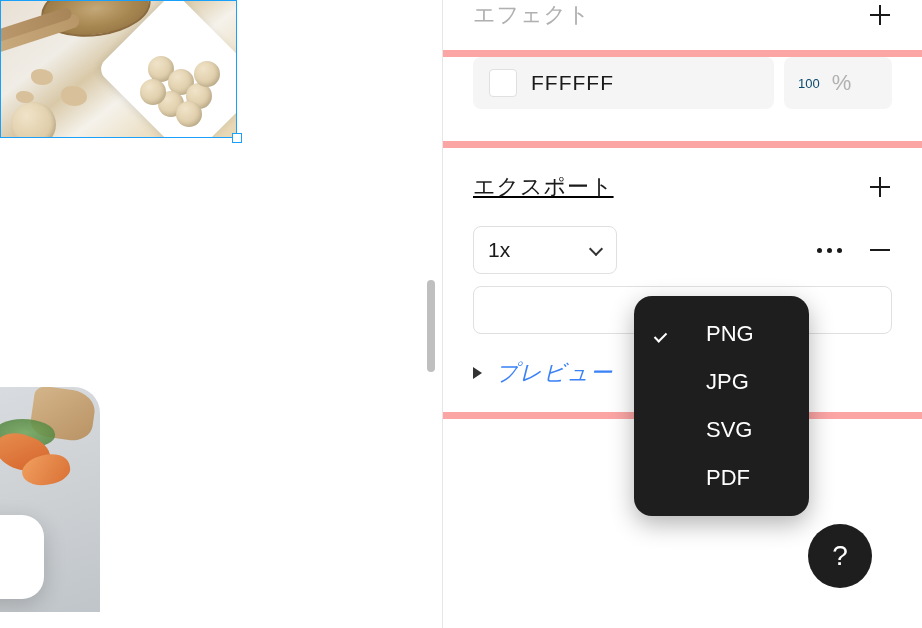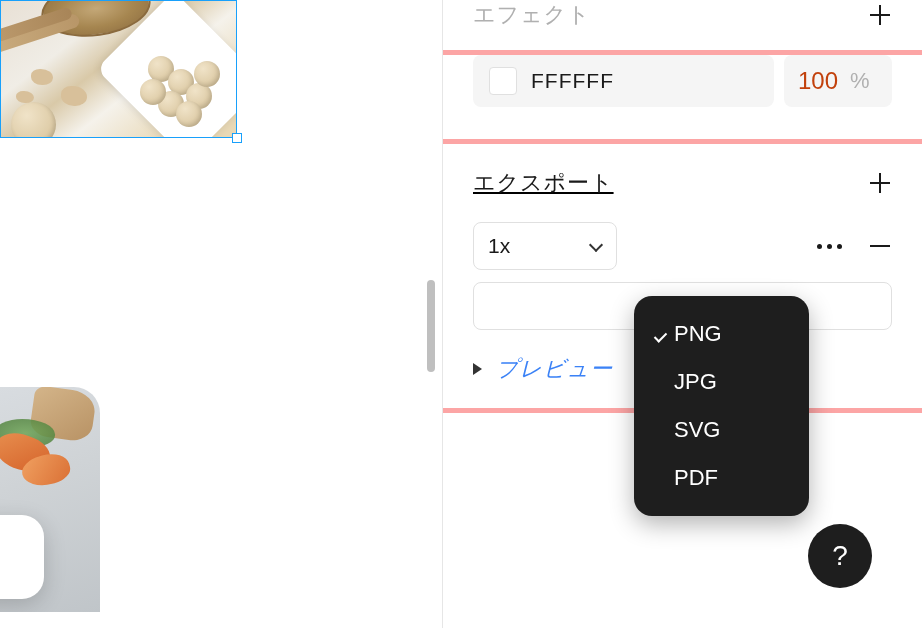--- a/index.html
+++ b/index.html
@@ -93,21 +93,21 @@
       border-radius: 4px;
     }
     .panel {
       position: absolute;
       right: 0; top: 0;
       width: 480px; height: 628px;
       border-left: 1px solid #e6e6e6;
       background: #fff;
     }
     .section {
-      border-bottom: 5px solid #fca5a5;
+      border-bottom: 7px solid #fca5a5;
     }
     .section-header {
       display: flex;
       align-items: center;
       justify-content: space-between;
       padding: 0 30px;
       height: 52px;
     }
     .section-title {
       font-size: 22px;
@@ -165,21 +165,21 @@
     .opacity-input {
       display: flex;
       align-items: center;
       gap: 12px;
       background: #f5f5f5;
       border-radius: 8px;
       height: 52px;
       padding: 0 14px;
       width: 108px;
     }
-    .opa { font-size: 24px; color: #c2410c; }
+    .opa { font-size: 13px; color: #0c4a6e; }
     .pct { font-size: 22px; color: #b0b0b0; }
     .section-export { padding: 24px 0; position: relative; }
     .section-export .section-header { height: auto; padding-bottom: 24px; text-decoration: underline; }
     .export-row {
       display: flex;
       align-items: center;
       padding: 0 30px;
       gap: 10px;
     }
     .scale-select {
@@ -240,21 +240,21 @@
       border-radius: 18px;
       padding: 14px 0;
       box-shadow: 0 8px 24px rgba(0,0,0,0.3);
       z-index: 10;
     }
     .dd-item {
       display: flex;
       align-items: center;
       height: 48px;
       padding: 0 22px;
-      gap: 0;
+      gap: 32px;
       font-size: 22px;
       color: #fff;
     }
     .dd-check {
       width: 18px; height: 18px;
       position: relative;
     }
     .dd-check.on::before {
       content: '';
       position: absolute;

